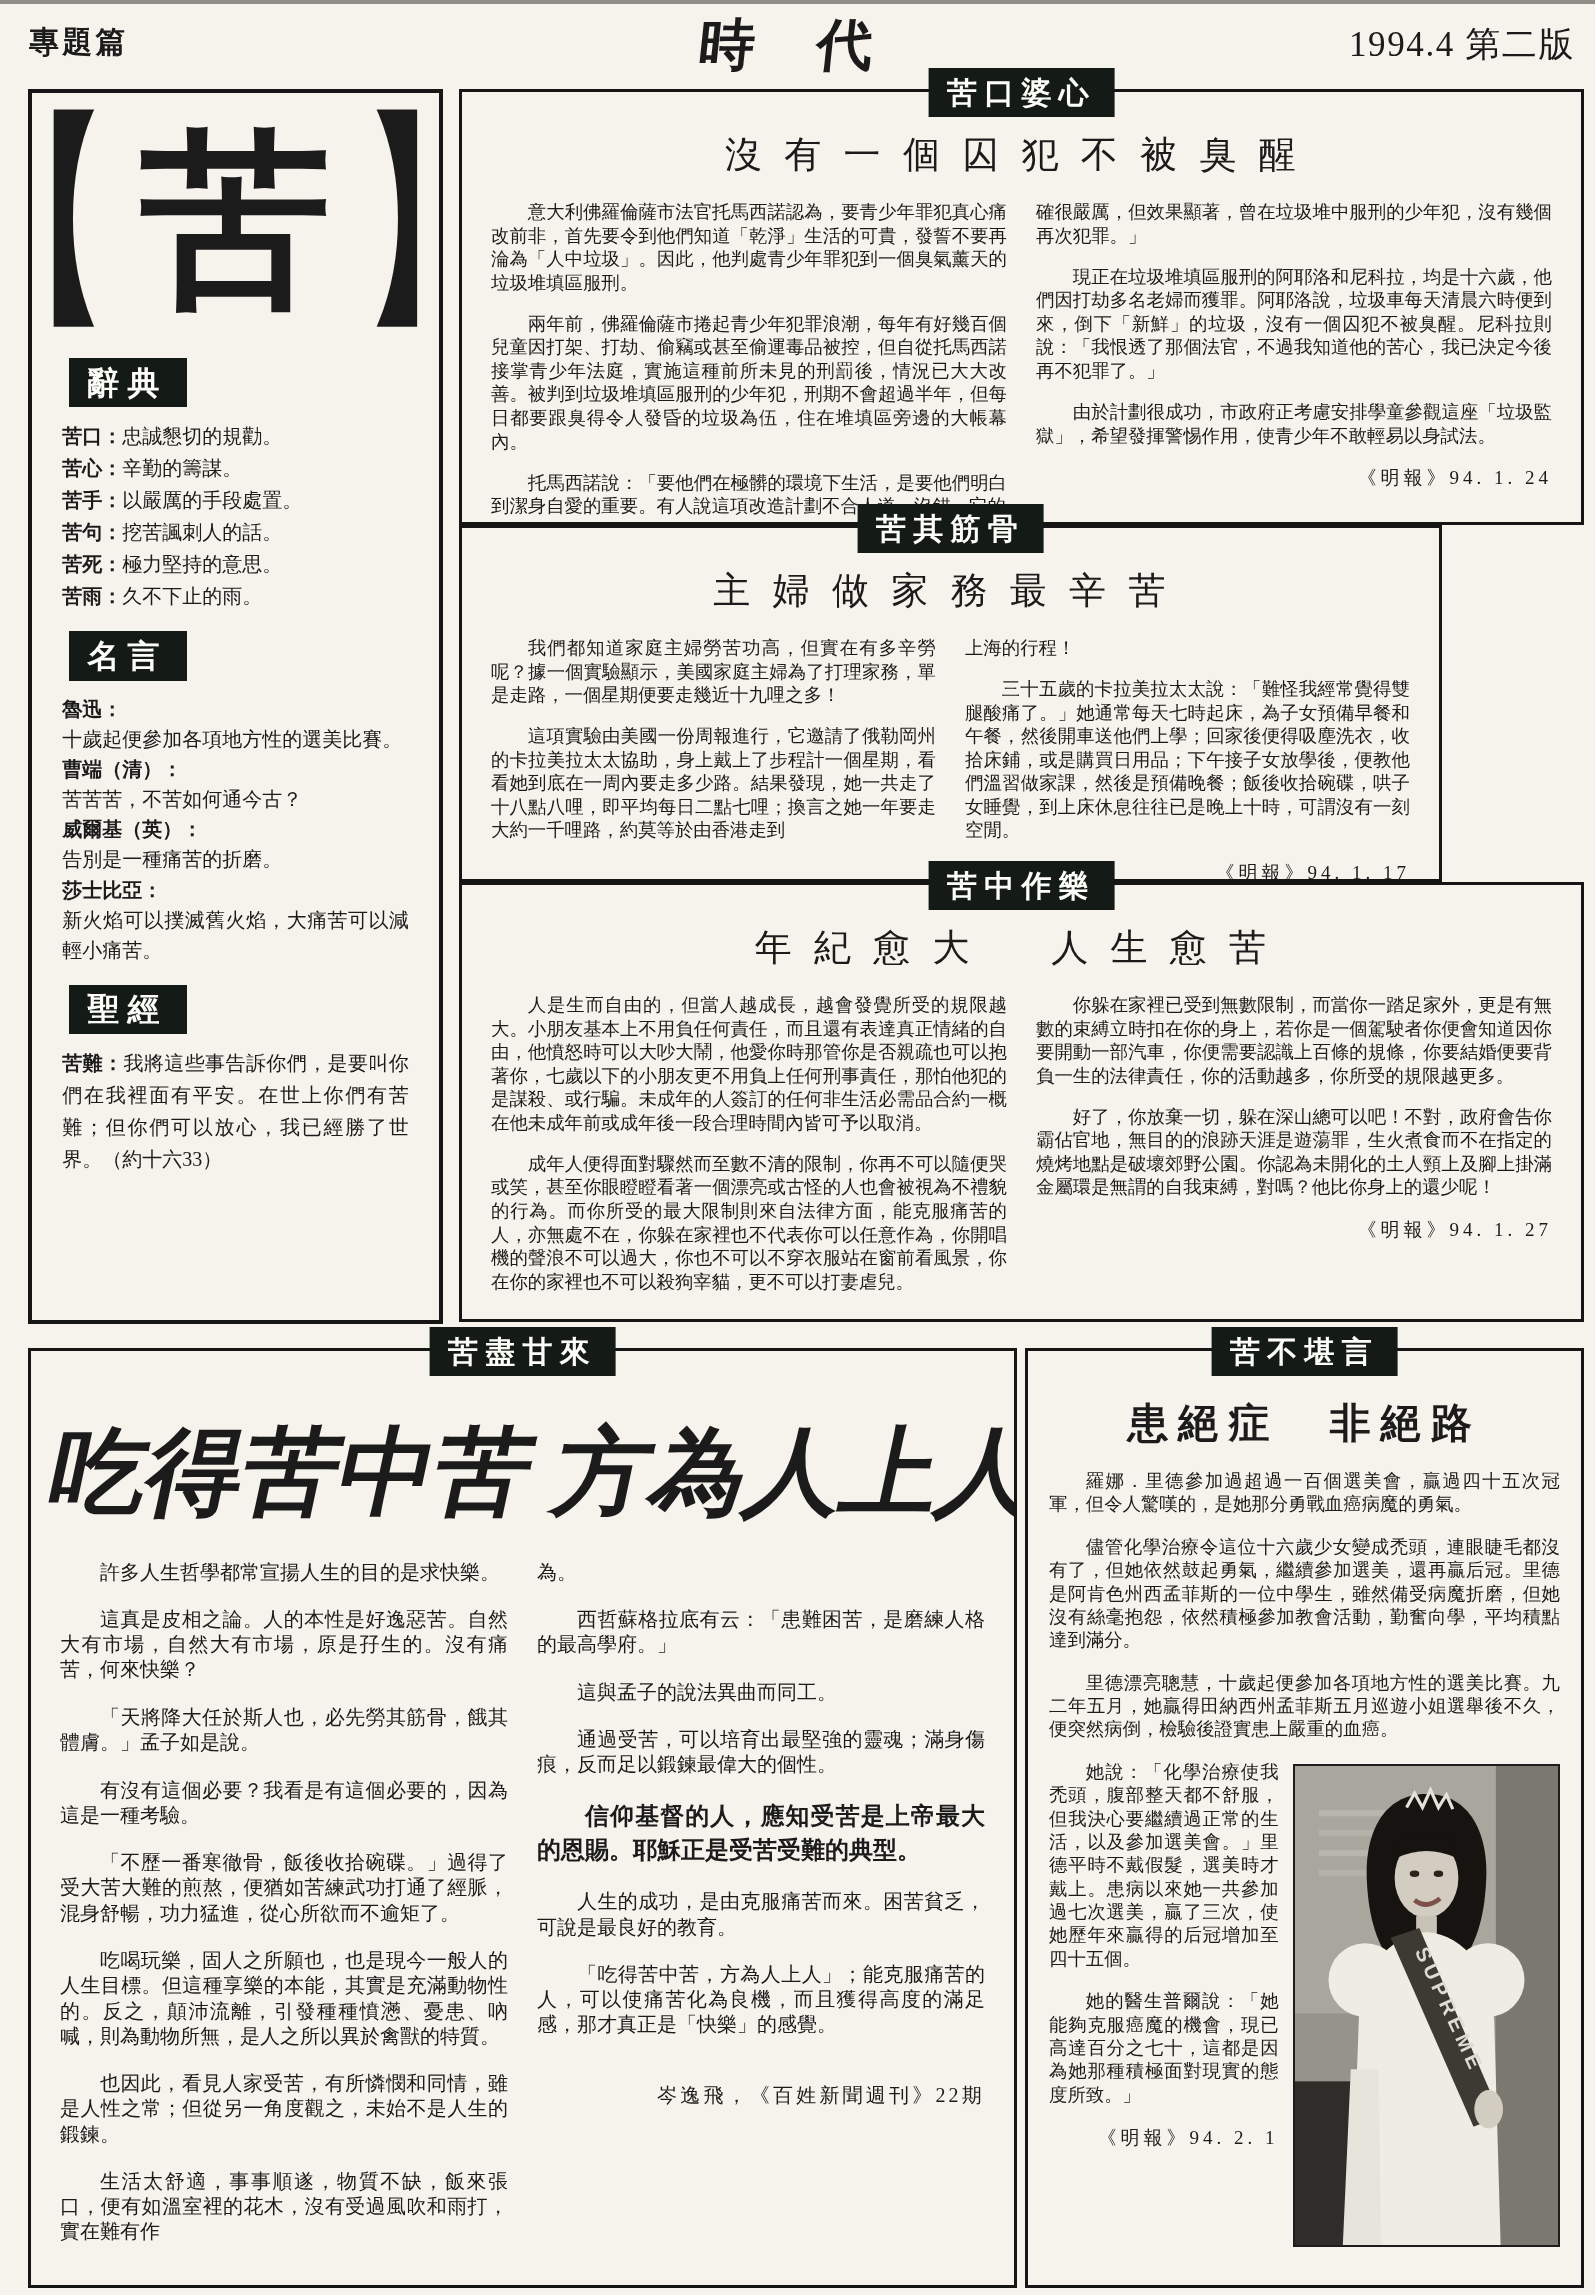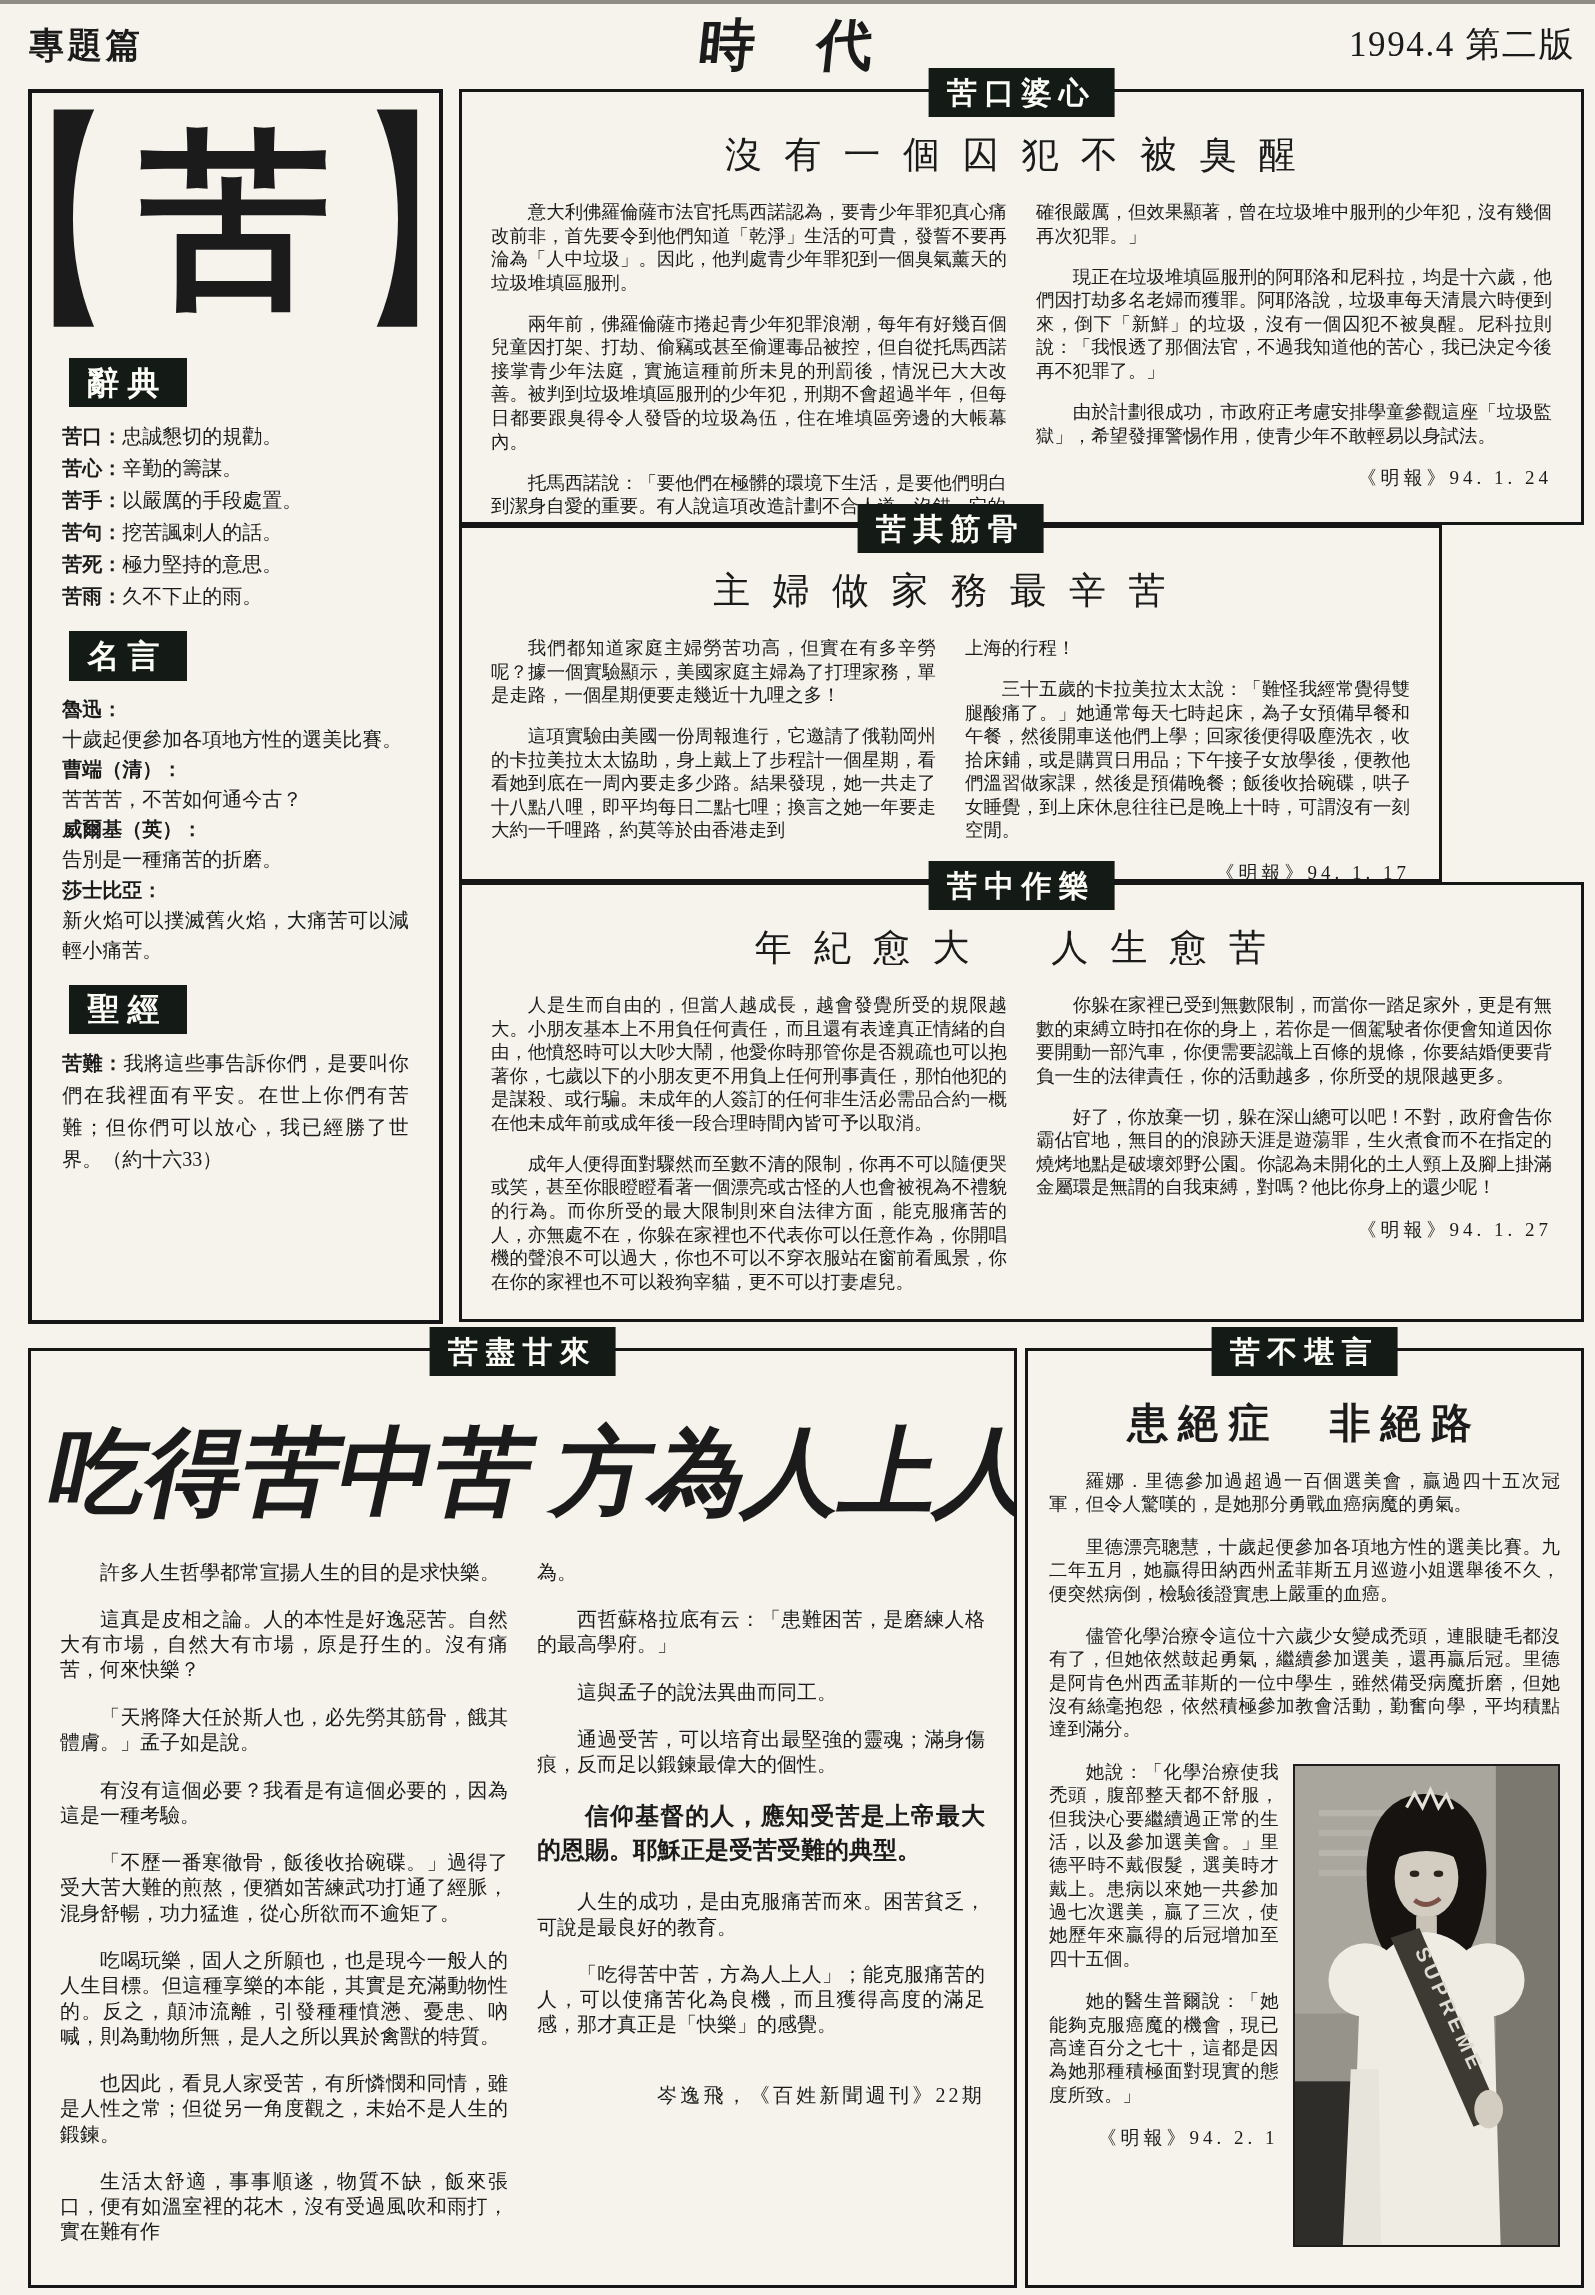--- a/index.html
+++ b/index.html
@@ -7,21 +7,21 @@
     position:relative;
     width:1596px;height:2295px;
     background:#f5f3ec;
     font-family:"Liberation Serif","DejaVu Serif",serif;
     color:#1b1b1b;
     overflow:hidden;
   }
   .topscan{position:absolute;left:0;top:0;width:100%;height:4px;background:#4a4a46;opacity:.6;}
 
   
-  .hd-section{position:absolute;left:29px;top:22.3px;font-size:35px;font-weight:bold;letter-spacing:3.2px;text-align:center;}
+  .hd-section{position:absolute;left:29px;top:22.3px;font-size:30px;font-weight:bold;letter-spacing:3.2px;text-align:center;}
   .hd-masthead{position:absolute;left:50%;top:8px;transform:translateX(-50%) skewX(-6deg);
     font-size:56px;font-weight:bold;letter-spacing:24px;}
   .hd-edition{position:absolute;right:21px;top:21px;font-size:35px;letter-spacing:1.6px;}
 
   
   .abox,.sidebar{position:absolute;border:3.2px solid #161616;box-sizing:border-box;background:transparent;}
   .sidebar{left:28px;top:89px;width:415px;height:1235px;border-width:4px;padding:0 27px;overflow:hidden;}
   .box1{left:459px;top:89px;width:1125px;height:436px;}
   .box2{left:459px;top:525px;width:983px;height:357px;}
   .box3{left:459px;top:882px;width:1125px;height:440px;}
@@ -207,22 +207,22 @@
   </div>
 </section>
 
 <section class="abox box5">
   <div class="abadge">苦不堪言</div>
   <div class="abody">
     <h2 class="a5title">患絕症　非絕路</h2>
     <div class="a5flow">
       <div id="a5-before">
           <p>羅娜．里德參加過超過一百個選美會，贏過四十五次冠軍，但令人驚嘆的，是她那分勇戰血癌病魔的勇氣。</p>
+          <p>儘管化學治療令這位十六歲少女變成禿頭，連眼睫毛都沒有了，但她依然鼓起勇氣，繼續參加選美，還再贏后冠。里德是阿肯色州西孟菲斯的一位中學生，雖然備受病魔折磨，但她沒有絲毫抱怨，依然積極參加教會活動，勤奮向學，平均積點達到滿分。</p>
           <p>里德漂亮聰慧，十歲起便參加各項地方性的選美比賽。九二年五月，她贏得田納西州孟菲斯五月巡遊小姐選舉後不久，便突然病倒，檢驗後證實患上嚴重的血癌。</p>
-          <p>儘管化學治療令這位十六歲少女變成禿頭，連眼睫毛都沒有了，但她依然鼓起勇氣，繼續參加選美，還再贏后冠。里德是阿肯色州西孟菲斯的一位中學生，雖然備受病魔折磨，但她沒有絲毫抱怨，依然積極參加教會活動，勤奮向學，平均積點達到滿分。</p>
         </div>
       <figure class="photo">
         <svg viewBox="0 0 330 600" preserveAspectRatio="none" style="font-size:23px">
           <rect x="0" y="0" width="330" height="600" fill="#96938b"></rect>
           <rect x="0" y="0" width="330" height="310" fill="#a9a69e"></rect>
           <rect x="252" y="0" width="78" height="600" fill="#7b786f"></rect>
           <rect x="0" y="395" width="118" height="205" fill="#2e2d29"></rect>
           <rect x="30" y="55" width="120" height="8" fill="#b8b5ad"></rect>
           <rect x="30" y="80" width="100" height="8" fill="#b4b1a9"></rect>
           <rect x="30" y="105" width="115" height="8" fill="#b8b5ad"></rect>

